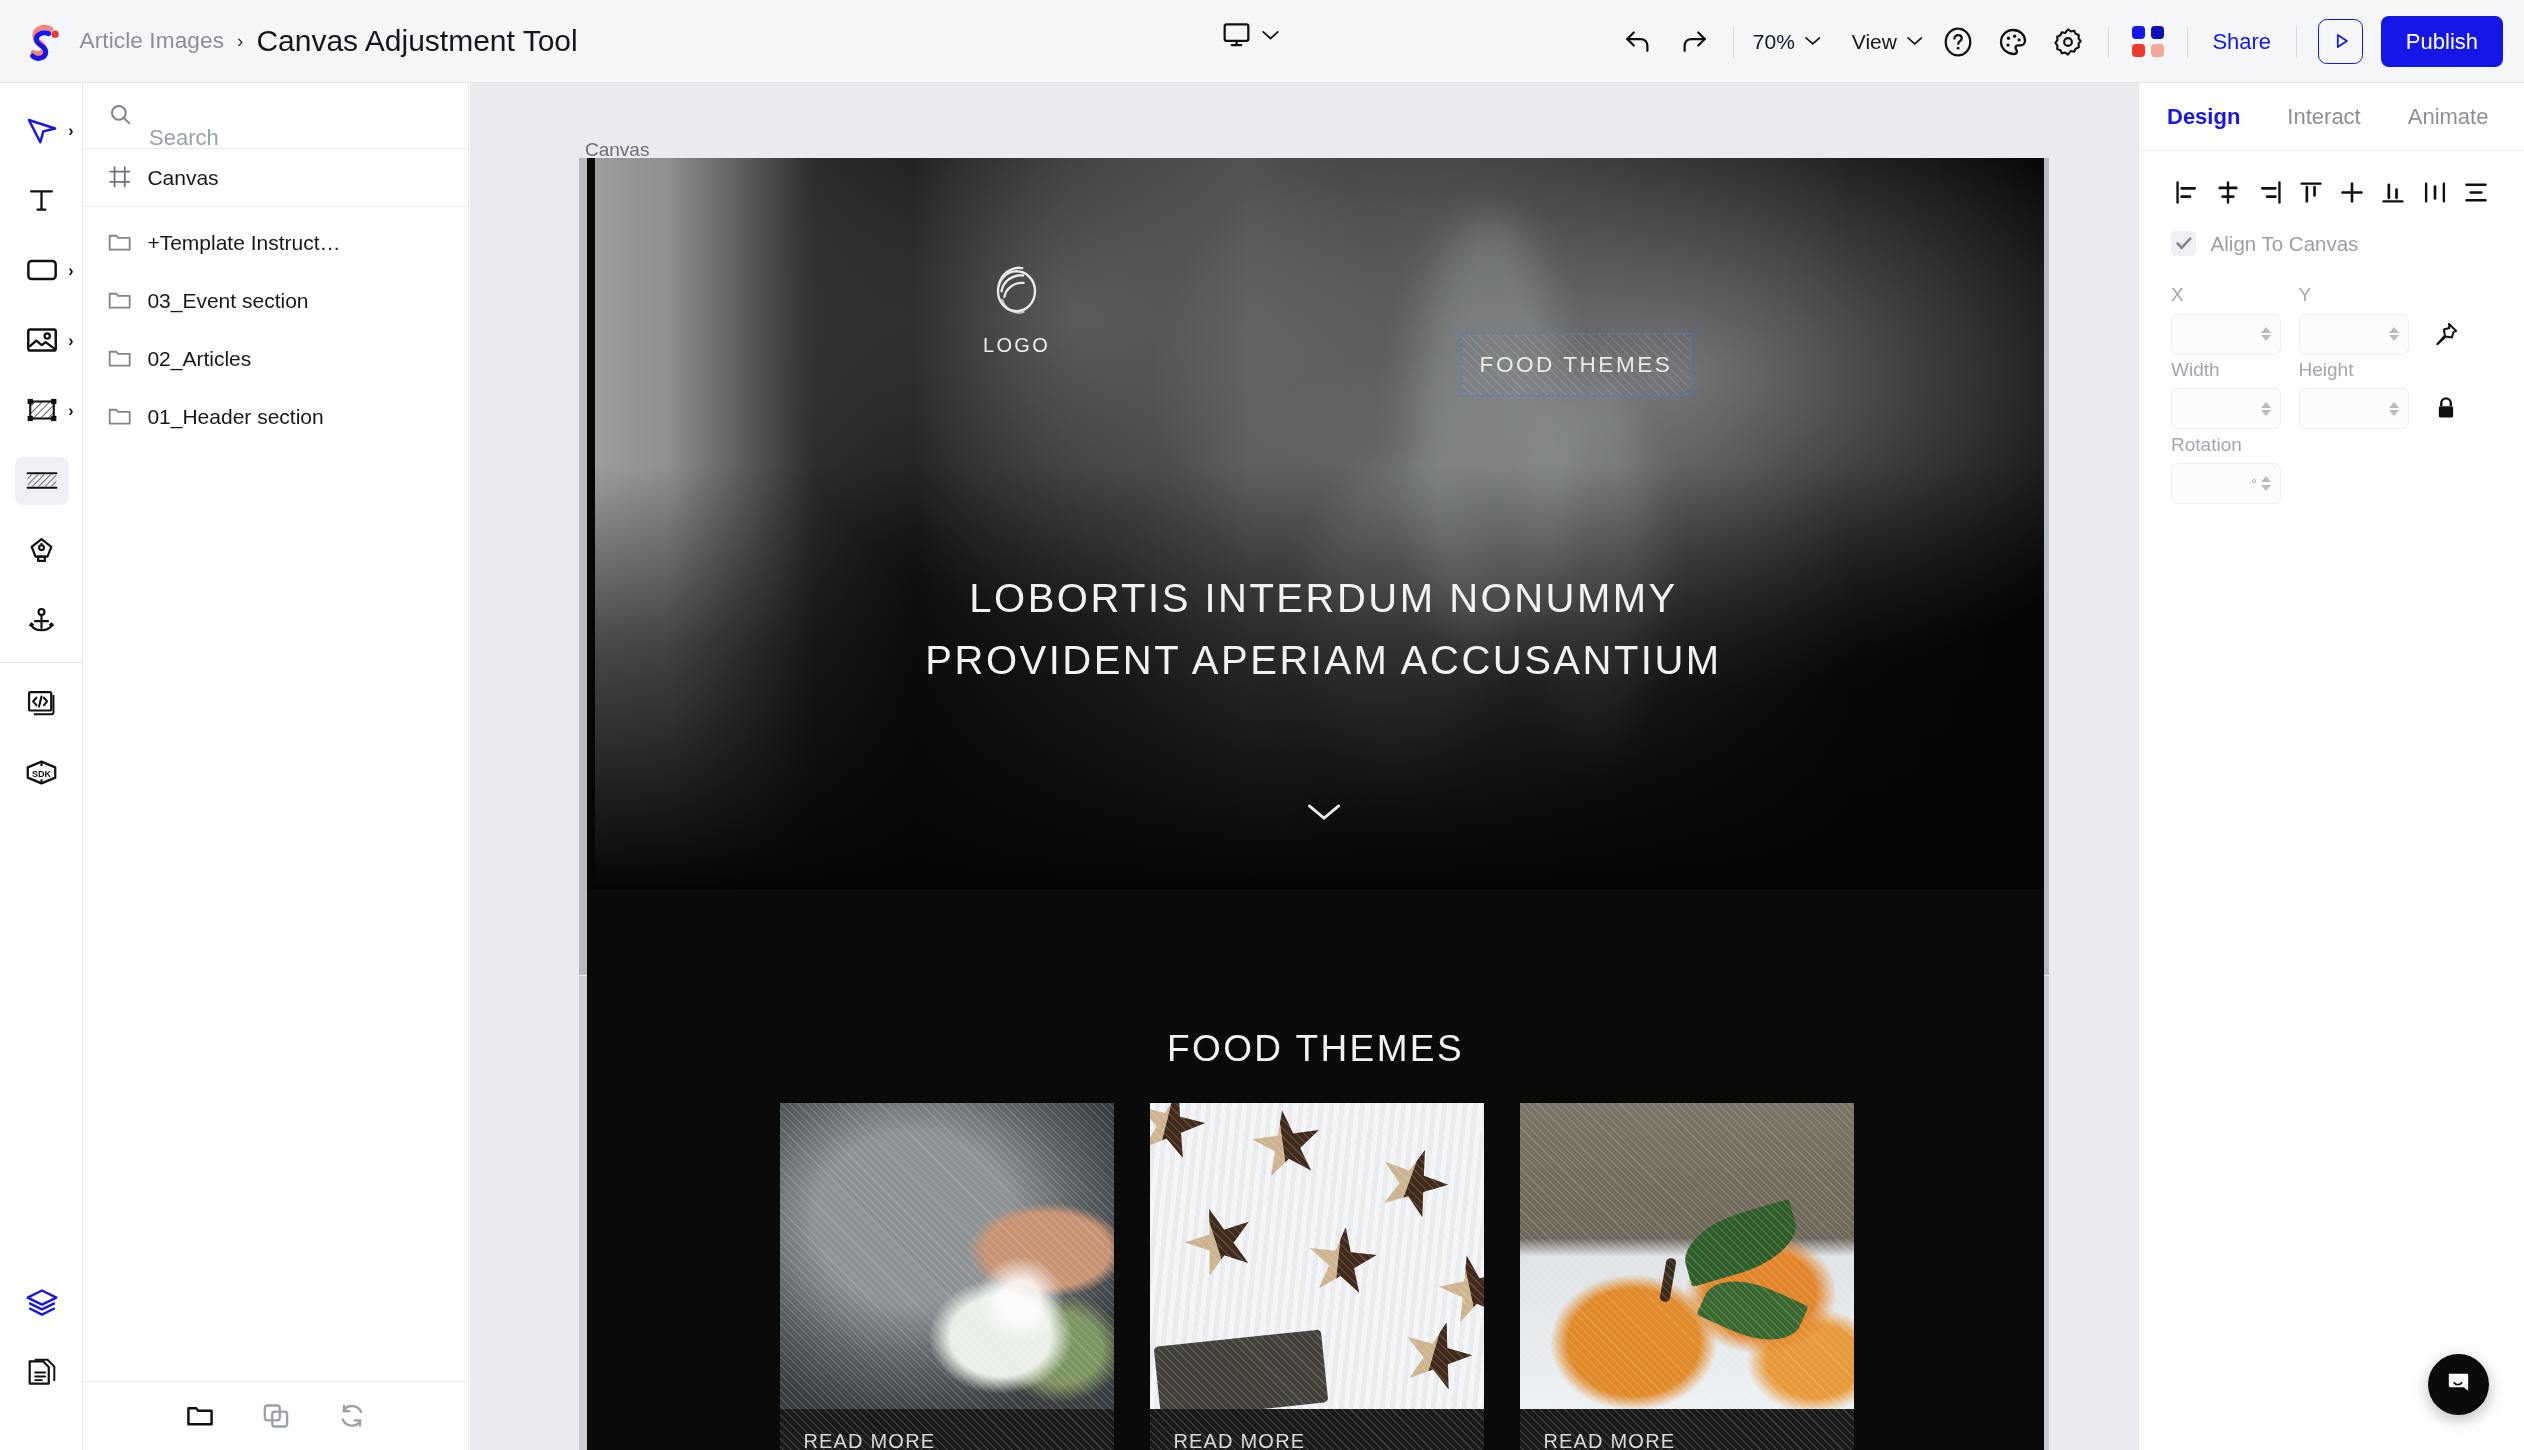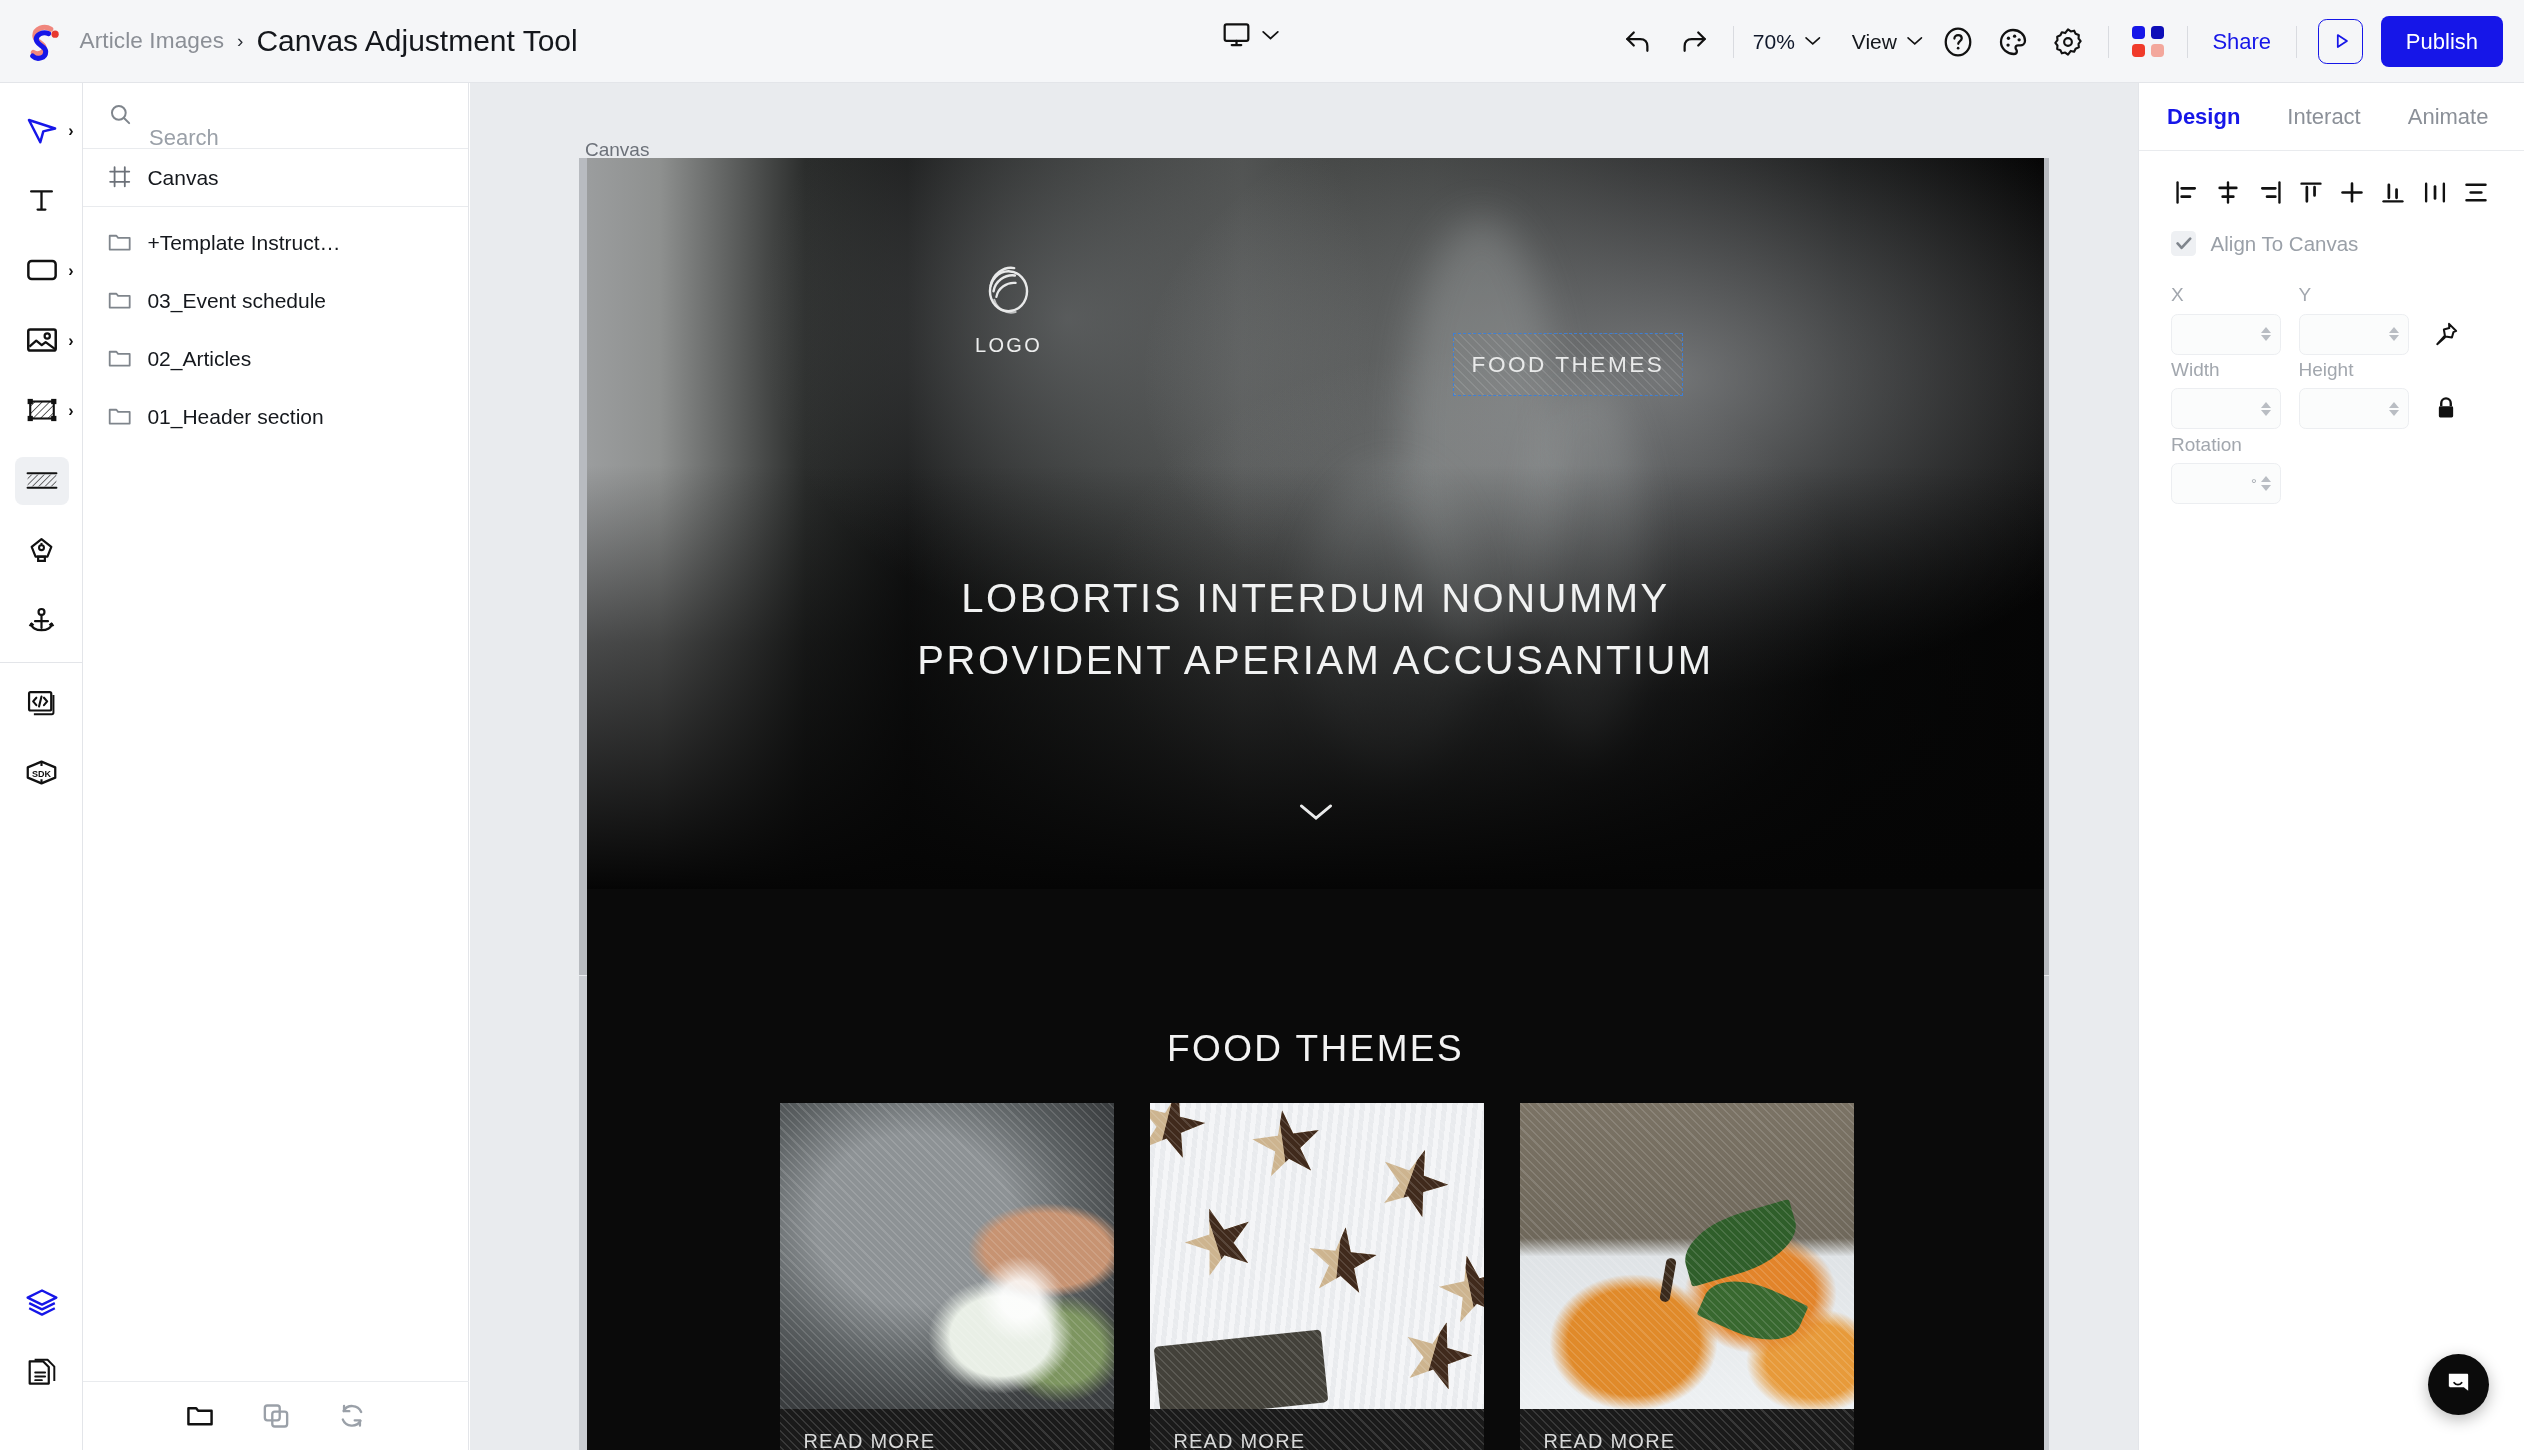--- a/index.html
+++ b/index.html
@@ -71,21 +71,21 @@
   .ab-rail{ position:absolute; left:109px; top:75px; width:8.8px; height:817px;
     background:#b8bbc0;}
   .ab-rail2{ position:absolute; left:109px; top:893px; width:8.8px; height:489px;
     background:#c9ccd1;}
   .ab-railR{ position:absolute; left:1572px; top:75px; width:6.6px; height:817px;
     background:#b8bbc0;}
   .ab-railR2{ position:absolute; left:1572px; top:893px; width:6.6px; height:489px;
     background:#c9ccd1;}
 
   
-  .hero{ position:absolute; left:0; top:0; width:1457px; height:731px;
+  .hero{ position:absolute; left:8px; top:0; width:1457px; height:731px;
     overflow:hidden; background:#0c0d0d;}
   .hero-img{ position:absolute; inset:0;
     background:
       radial-gradient(58% 70% at 74% 30%, rgba(190,193,196,.55), rgba(0,0,0,0) 62%),
       radial-gradient(40% 55% at 61% 62%, rgba(150,153,156,.35), rgba(0,0,0,0) 65%),
       radial-gradient(30% 60% at 33% 22%, rgba(125,128,130,.55), rgba(0,0,0,0) 70%),
       linear-gradient(90deg,#9b9d9e 0%,#8e908f 5%,#535554 11%,#2b2d2c 15%,#131414 22%,
         #2f3130 34%,#4b4d4c 45%,#3a3c3b 58%,#1d1e1e 72%,#0a0b0b 86%,#050505 100%);
   }
   .hero-fade{ position:absolute; left:0; bottom:0; width:100%; height:58%;
@@ -460,21 +460,21 @@
         </svg>
     </span>
     <span class="tree-lbl">+Template Instruct…</span>
   </div>
   <div class="tree-row">
     <span>
       <svg width="23.4" height="20.5" viewBox="0 0 22 19">
           <path d="M1.6 3.4h6.3l1.6 2h10.9v11H1.6z" fill="none" stroke="#7f858c" stroke-width="1.7" stroke-linejoin="round"></path>
         </svg>
     </span>
-    <span class="tree-lbl">03_Event schedule</span>
+    <span class="tree-lbl">03_Event section</span>
   </div>
   <div class="tree-row">
     <span>
       <svg width="23.4" height="20.5" viewBox="0 0 22 19">
           <path d="M1.6 3.4h6.3l1.6 2h10.9v11H1.6z" fill="none" stroke="#7f858c" stroke-width="1.7" stroke-linejoin="round"></path>
         </svg>
     </span>
     <span class="tree-lbl">02_Articles</span>
   </div>
   <div class="tree-row">

